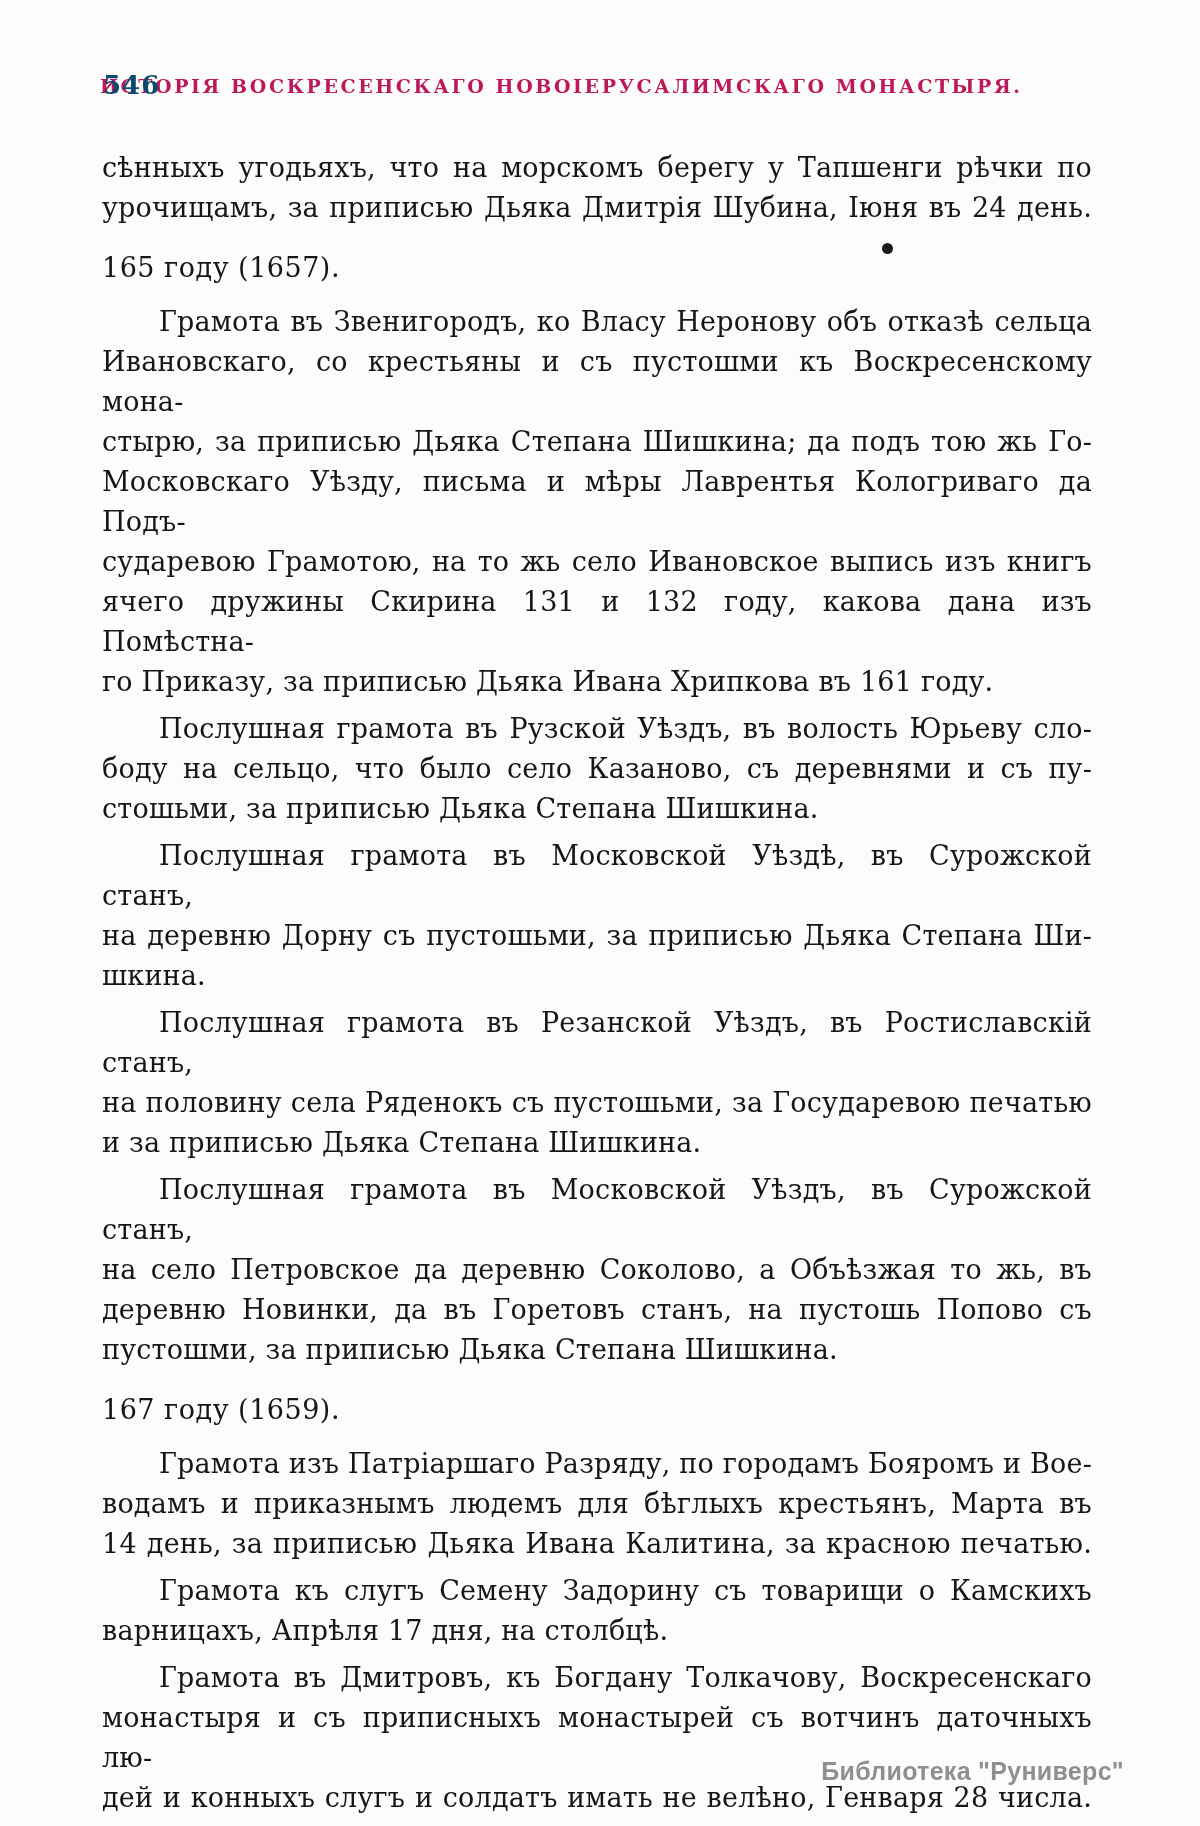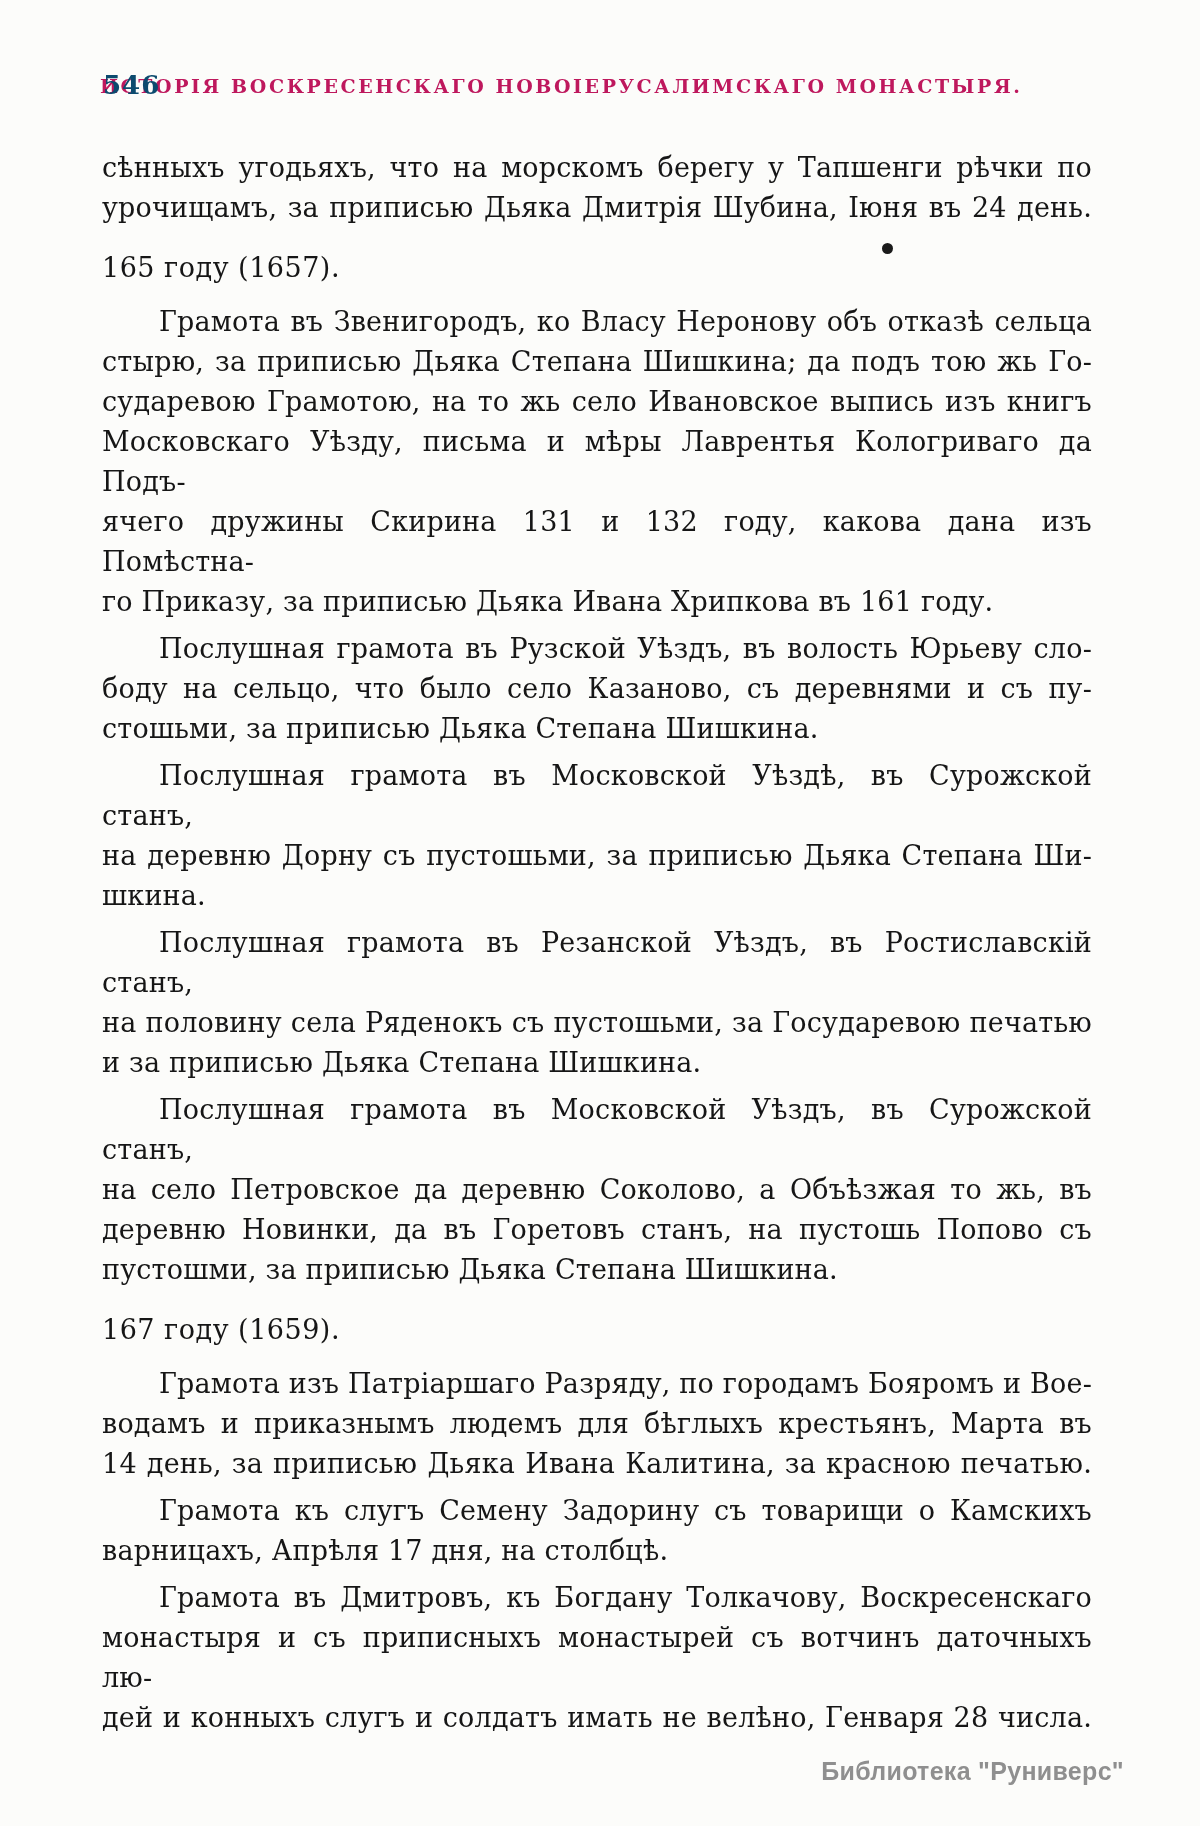--- a/index.html
+++ b/index.html
@@ -103,23 +103,24 @@
   </header>
 
   <article class="body-text">
       <div class="para">
         <div class="line">сѣнныхъ угодьяхъ, что на морскомъ берегу у Тапшенги рѣчки по</div>
         <div class="line">урочищамъ, за приписью Дьяка Дмитрія Шубина, Іюня въ 24 день.</div>
       </div>
       <div class="heading">165 году (1657).</div>
       <div class="para">
         <div class="line indent">Грамота въ Звенигородъ, ко Власу Неронову объ отказѣ сельца</div>
+        <div class="line">Ивановскаго, со крестьяны и съ пустошми къ Воскресенскому мона-</div>
         <div class="line">стырю, за приписью Дьяка Степана Шишкина; да подъ тою жь Го-</div>
+        <div class="line">Московскаго Уѣзду, письма и мѣры Лаврентья Кологриваго да Подъ-</div>
         <div class="line">сударевою Грамотою, на то жь село Ивановское выпись изъ книгъ</div>
-        <div class="line">Московскаго Уѣзду, письма и мѣры Лаврентья Кологриваго да Подъ-</div>
         <div class="line">ячего дружины Скирина 131 и 132 году, какова дана изъ Помѣстна-</div>
         <div class="line noj">го Приказу, за приписью Дьяка Ивана Хрипкова въ 161 году.</div>
       </div>
       <div class="para">
         <div class="line indent">Послушная грамота въ Рузской Уѣздъ, въ волость Юрьеву сло-</div>
         <div class="line">боду на сельцо, что было село Казаново, съ деревнями и съ пу-</div>
         <div class="line noj">стошьми, за приписью Дьяка Степана Шишкина.</div>
       </div>
       <div class="para">
         <div class="line indent">Послушная грамота въ Московской Уѣздѣ, въ Сурожской станъ,</div>

